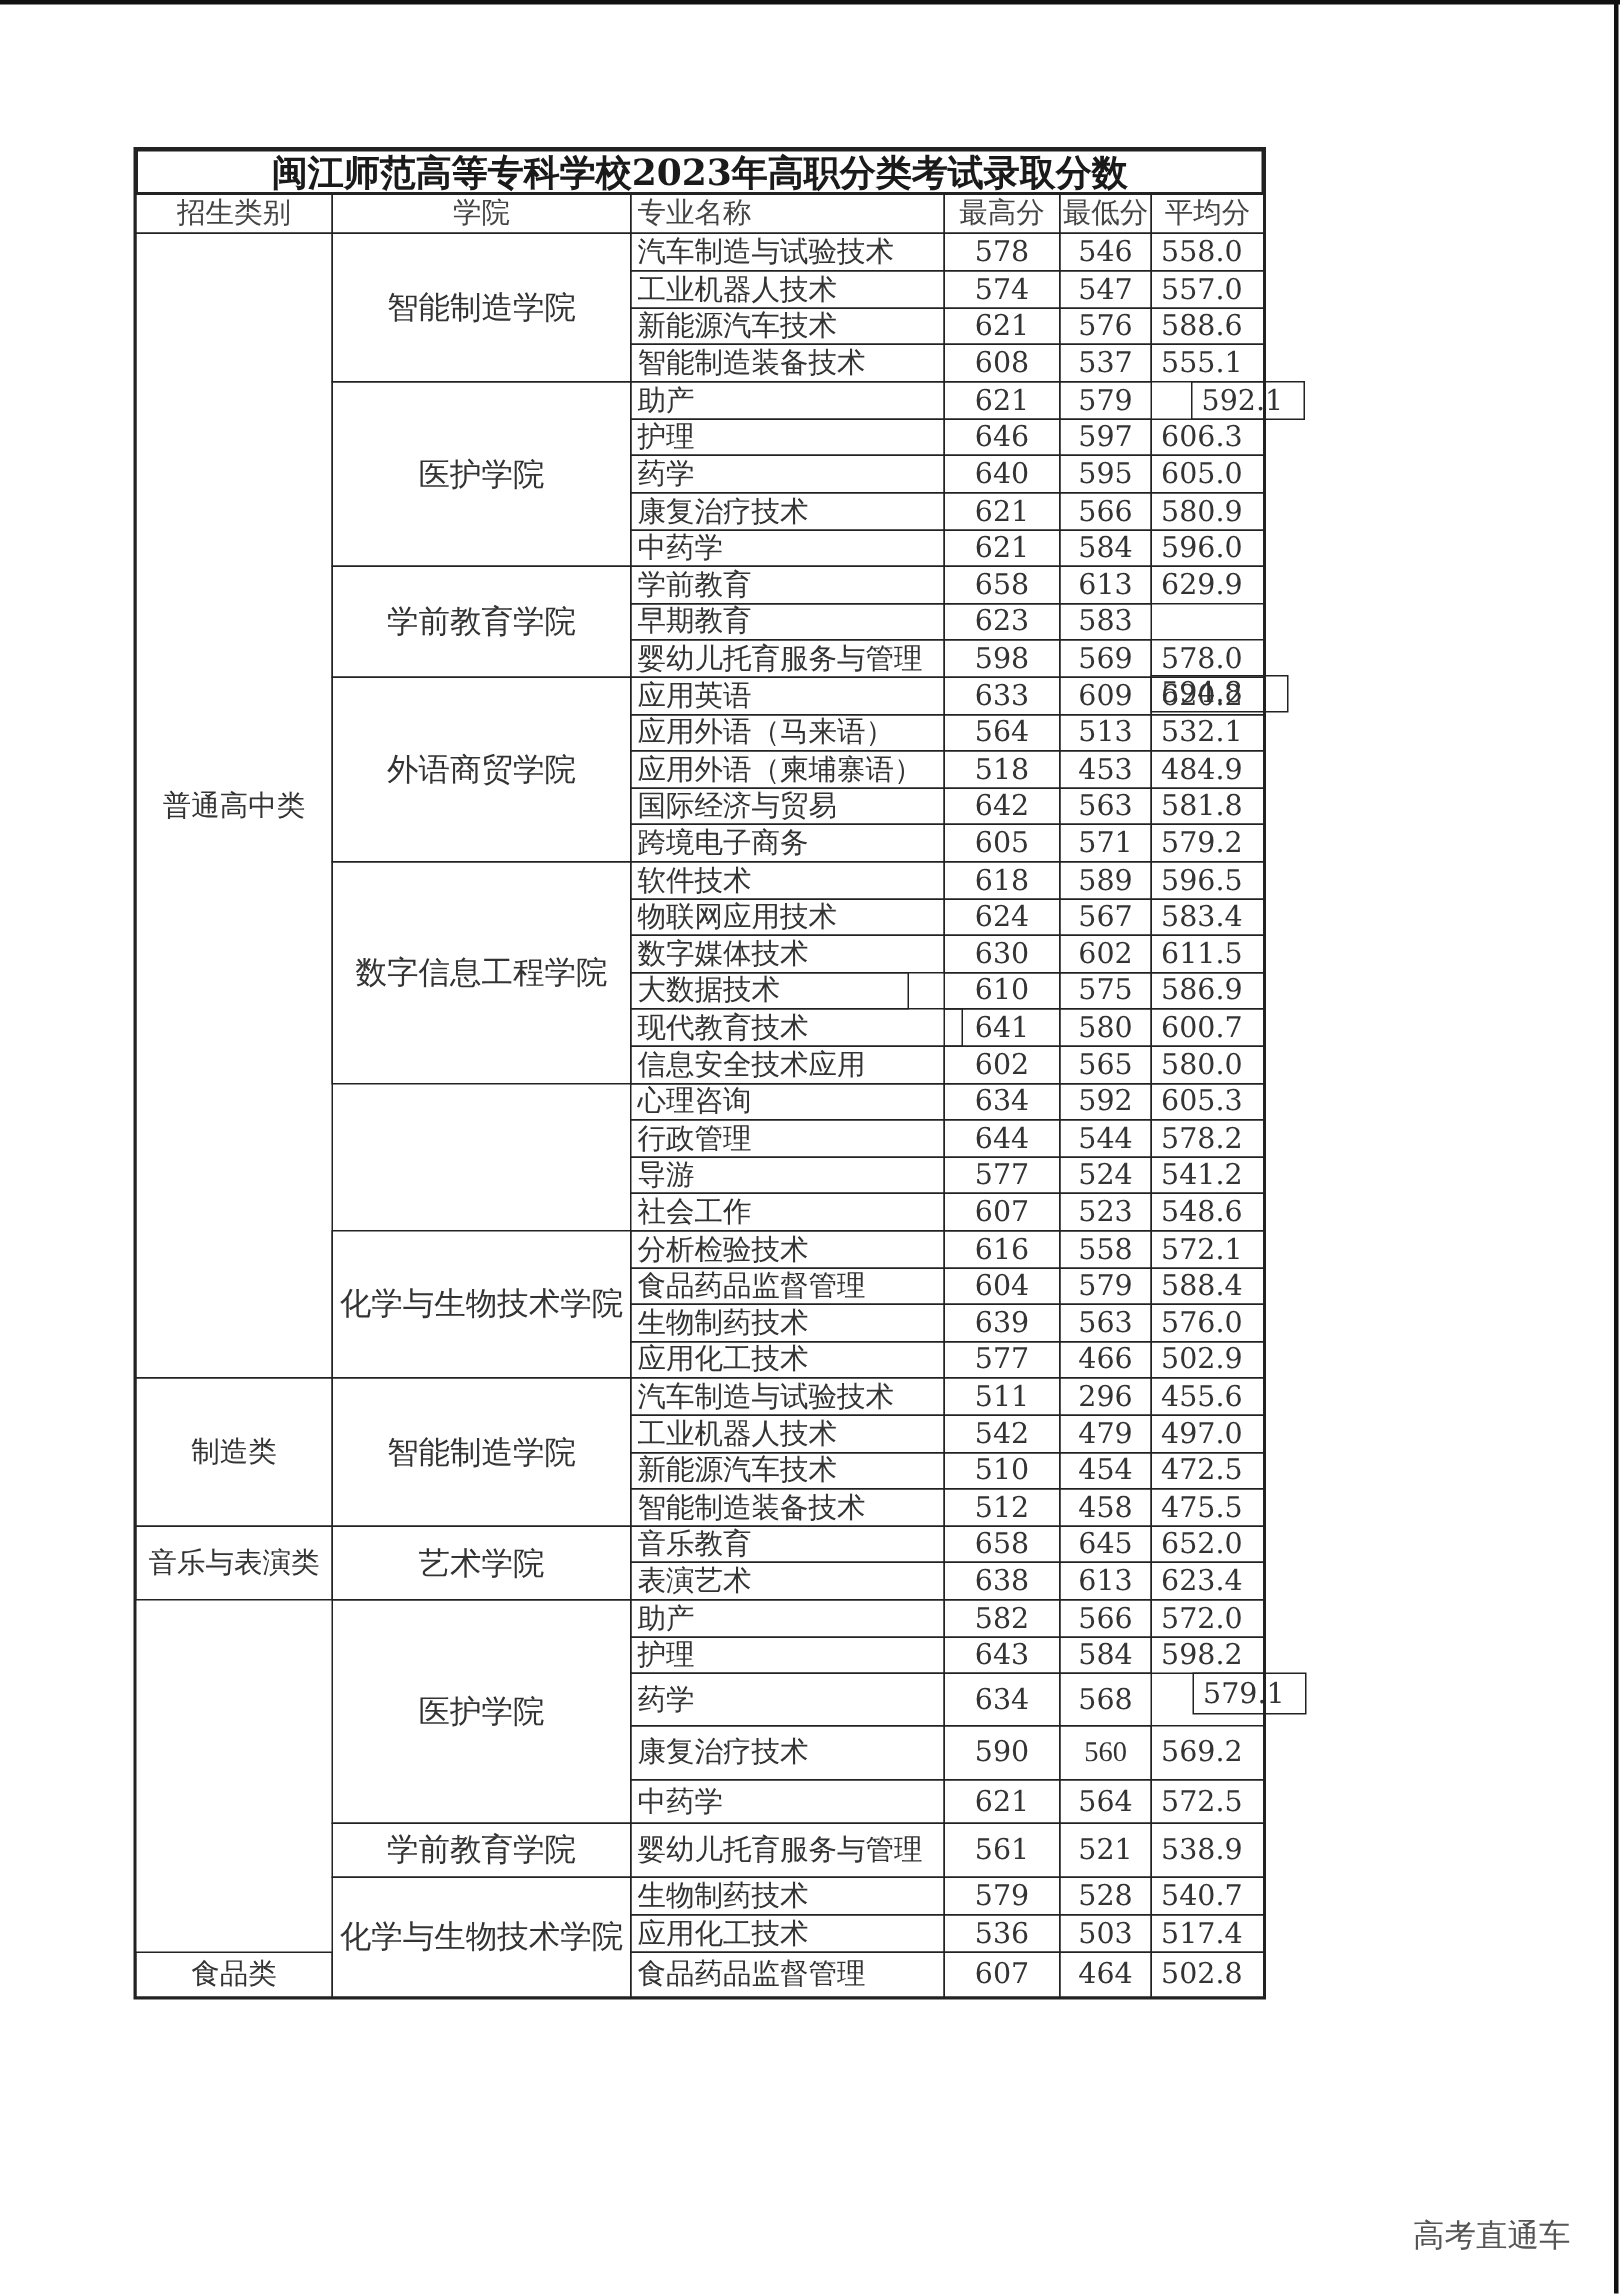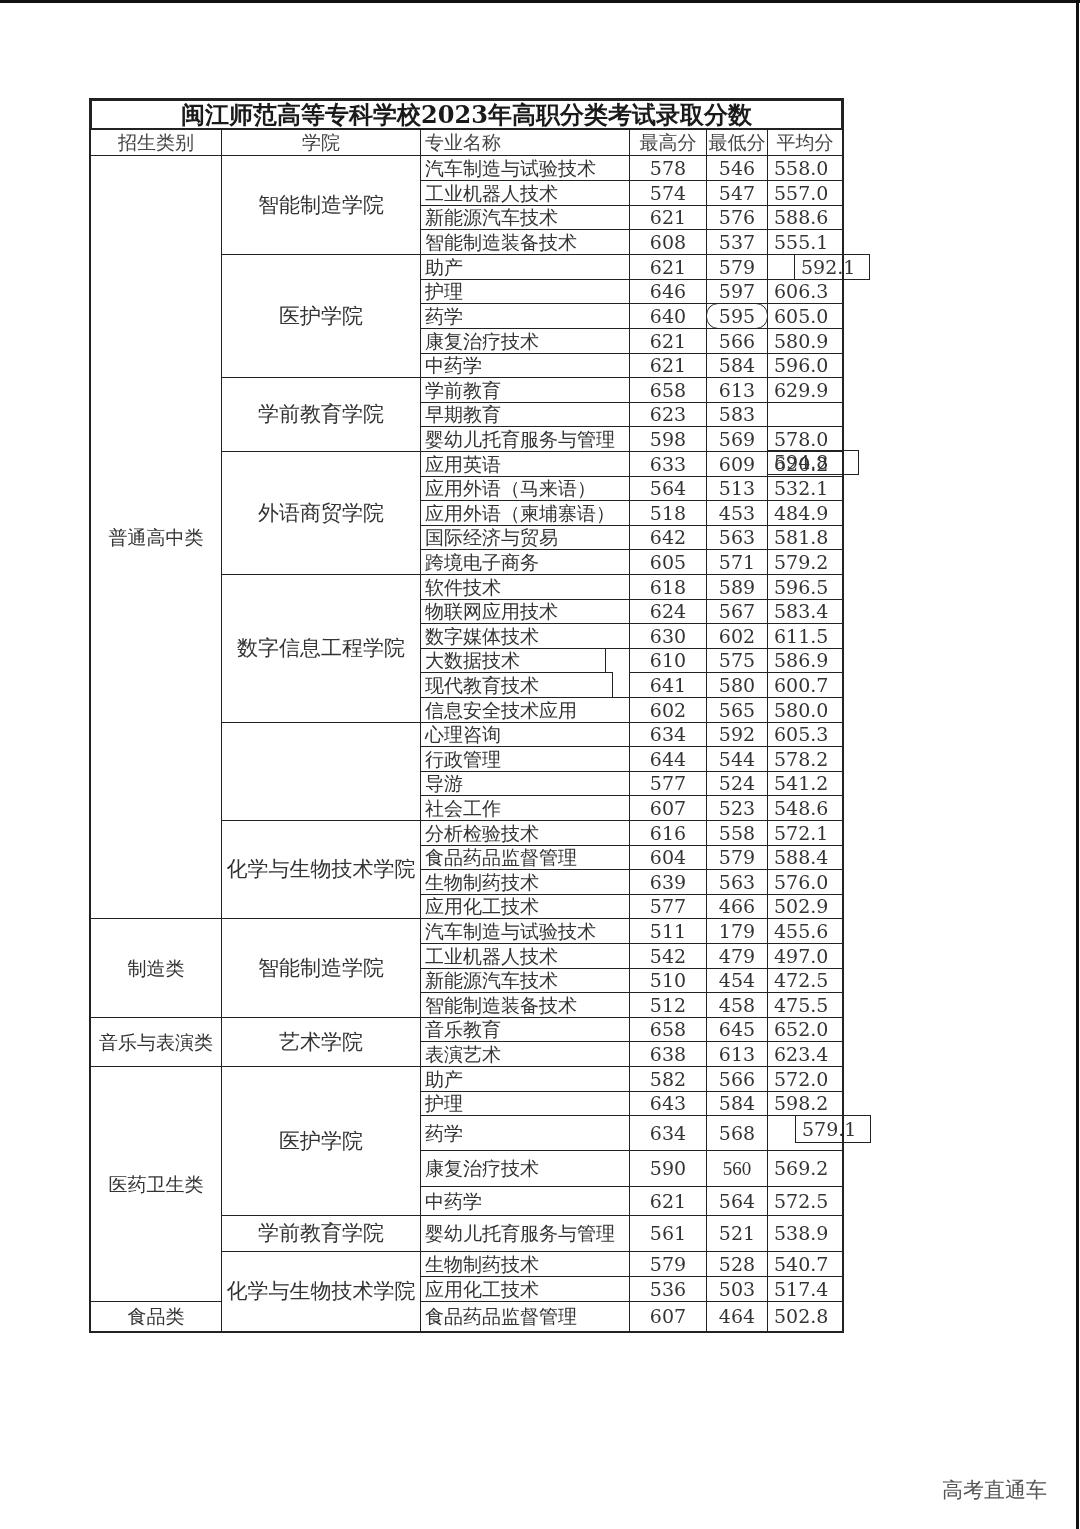--- a/index.html
+++ b/index.html
@@ -61,21 +61,21 @@
     <div class="cell l" style="left: 420px; top: 254px; width: 210px; height: 26px;">助产</div>
     <div class="cell num" style="left: 629px; top: 254px; width: 78px; height: 26px;">621</div>
     <div class="cell num" style="left: 706px; top: 254px; width: 62px; height: 26px;">579</div>
     <div class="cell avg" style="left: 794px; top: 254px; width: 76px; height: 26px;">592.1</div>
     <div class="cell l" style="left: 420px; top: 279px; width: 210px; height: 25px;">护理</div>
     <div class="cell num" style="left: 629px; top: 279px; width: 78px; height: 25px;">646</div>
     <div class="cell num" style="left: 706px; top: 279px; width: 62px; height: 25px;">597</div>
     <div class="cell avg" style="left: 767px; top: 279px; width: 76px; height: 25px;">606.3</div>
     <div class="cell l" style="left: 420px; top: 303px; width: 210px; height: 26px;">药学</div>
     <div class="cell num" style="left: 629px; top: 303px; width: 78px; height: 26px;">640</div>
-    <div class="cell num" style="left: 706px; top: 303px; width: 62px; height: 26px; border-radius: 12px;">595</div>
+    <div class="cell num" style="left: 706px; top: 303px; width: 62px; height: 26px;">595</div>
     <div class="cell avg" style="left: 767px; top: 303px; width: 76px; height: 26px;">605.0</div>
     <div class="cell l" style="left: 420px; top: 328px; width: 210px; height: 26px;">康复治疗技术</div>
     <div class="cell num" style="left: 629px; top: 328px; width: 78px; height: 26px;">621</div>
     <div class="cell num" style="left: 706px; top: 328px; width: 62px; height: 26px;">566</div>
     <div class="cell avg" style="left: 767px; top: 328px; width: 76px; height: 26px;">580.9</div>
     <div class="cell l" style="left: 420px; top: 353px; width: 210px; height: 25px;">中药学</div>
     <div class="cell num" style="left: 629px; top: 353px; width: 78px; height: 25px;">621</div>
     <div class="cell num" style="left: 706px; top: 353px; width: 62px; height: 25px;">584</div>
     <div class="cell avg" style="left: 767px; top: 353px; width: 76px; height: 25px;">596.0</div>
     <div class="cell l" style="left: 420px; top: 377px; width: 210px; height: 26px;">学前教育</div>
@@ -119,21 +119,21 @@
     <div class="cell num" style="left: 706px; top: 599px; width: 62px; height: 25px;">567</div>
     <div class="cell avg" style="left: 767px; top: 599px; width: 76px; height: 25px;">583.4</div>
     <div class="cell l" style="left: 420px; top: 623px; width: 210px; height: 26px;">数字媒体技术</div>
     <div class="cell num" style="left: 629px; top: 623px; width: 78px; height: 26px;">630</div>
     <div class="cell num" style="left: 706px; top: 623px; width: 62px; height: 26px;">602</div>
     <div class="cell avg" style="left: 767px; top: 623px; width: 76px; height: 26px;">611.5</div>
     <div class="cell l" style="left: 420px; top: 648px; width: 186px; height: 25px;">大数据技术</div>
     <div class="cell num" style="left: 629px; top: 648px; width: 78px; height: 25px;">610</div>
     <div class="cell num" style="left: 706px; top: 648px; width: 62px; height: 25px;">575</div>
     <div class="cell avg" style="left: 767px; top: 648px; width: 76px; height: 25px;">586.9</div>
-    <div class="cell l" style="left: 420px; top: 672px; width: 193px; height: 26px; text-align: right;">现代教育技术</div>
+    <div class="cell l" style="left: 420px; top: 672px; width: 222px; height: 26px; text-align: right;">现代教育技术</div>
     <div class="cell num" style="left: 629px; top: 672px; width: 78px; height: 26px;">641</div>
     <div class="cell num" style="left: 706px; top: 672px; width: 62px; height: 26px;">580</div>
     <div class="cell avg" style="left: 767px; top: 672px; width: 76px; height: 26px;">600.7</div>
     <div class="cell l" style="left: 420px; top: 697px; width: 210px; height: 26px;">信息安全技术应用</div>
     <div class="cell num" style="left: 629px; top: 697px; width: 78px; height: 26px;">602</div>
     <div class="cell num" style="left: 706px; top: 697px; width: 62px; height: 26px;">565</div>
     <div class="cell avg" style="left: 767px; top: 697px; width: 76px; height: 26px;">580.0</div>
     <div class="cell l" style="left: 420px; top: 722px; width: 210px; height: 25px;">心理咨询</div>
     <div class="cell num" style="left: 629px; top: 722px; width: 78px; height: 25px;">634</div>
     <div class="cell num" style="left: 706px; top: 722px; width: 62px; height: 25px;">592</div>
@@ -161,21 +161,21 @@
     <div class="cell l" style="left: 420px; top: 869px; width: 210px; height: 26px;">生物制药技术</div>
     <div class="cell num" style="left: 629px; top: 869px; width: 78px; height: 26px;">639</div>
     <div class="cell num" style="left: 706px; top: 869px; width: 62px; height: 26px;">563</div>
     <div class="cell avg" style="left: 767px; top: 869px; width: 76px; height: 26px;">576.0</div>
     <div class="cell l" style="left: 420px; top: 894px; width: 210px; height: 25px;">应用化工技术</div>
     <div class="cell num" style="left: 629px; top: 894px; width: 78px; height: 25px;">577</div>
     <div class="cell num" style="left: 706px; top: 894px; width: 62px; height: 25px;">466</div>
     <div class="cell avg" style="left: 767px; top: 894px; width: 76px; height: 25px;">502.9</div>
     <div class="cell l" style="left: 420px; top: 918px; width: 210px; height: 26px;">汽车制造与试验技术</div>
     <div class="cell num" style="left: 629px; top: 918px; width: 78px; height: 26px;">511</div>
-    <div class="cell num" style="left: 706px; top: 918px; width: 62px; height: 26px;">179</div>
+    <div class="cell num" style="left: 706px; top: 918px; width: 62px; height: 26px;">296</div>
     <div class="cell avg" style="left: 767px; top: 918px; width: 76px; height: 26px;">455.6</div>
     <div class="cell l" style="left: 420px; top: 943px; width: 210px; height: 26px;">工业机器人技术</div>
     <div class="cell num" style="left: 629px; top: 943px; width: 78px; height: 26px;">542</div>
     <div class="cell num" style="left: 706px; top: 943px; width: 62px; height: 26px;">479</div>
     <div class="cell avg" style="left: 767px; top: 943px; width: 76px; height: 26px;">497.0</div>
     <div class="cell l" style="left: 420px; top: 968px; width: 210px; height: 25px;">新能源汽车技术</div>
     <div class="cell num" style="left: 629px; top: 968px; width: 78px; height: 25px;">510</div>
     <div class="cell num" style="left: 706px; top: 968px; width: 62px; height: 25px;">454</div>
     <div class="cell avg" style="left: 767px; top: 968px; width: 76px; height: 25px;">472.5</div>
     <div class="cell l" style="left: 420px; top: 992px; width: 210px; height: 26px;">智能制造装备技术</div>
@@ -233,18 +233,17 @@
     <div class="cell c" style="left: 221px; top: 574px; width: 200px; height: 149px; font-size: 21px; border-width: 1.5px;">数字信息工程学院</div>
     <div class="cell c" style="left: 221px; top: 820px; width: 200px; height: 99px; font-size: 21px; border-width: 1.5px;">化学与生物技术学院</div>
     <div class="cell c" style="left: 221px; top: 918px; width: 200px; height: 100px; font-size: 21px; border-width: 1.5px;">智能制造学院</div>
     <div class="cell c" style="left: 221px; top: 1017px; width: 200px; height: 50px; font-size: 21px; border-width: 1.5px;">艺术学院</div>
     <div class="cell c" style="left: 221px; top: 1066px; width: 200px; height: 150px; font-size: 21px; border-width: 1.5px;">医护学院</div>
     <div class="cell c" style="left: 221px; top: 1215px; width: 200px; height: 37px; font-size: 21px; border-width: 1.5px;">学前教育学院</div>
     <div class="cell c" style="left: 221px; top: 1251px; width: 200px; height: 81px; font-size: 21px; border-width: 1.5px;">化学与生物技术学院</div>
     <div class="cell c" style="left: 90px; top: 155px; width: 132px; height: 764px; border-width: 1.5px;">普通高中类</div>
     <div class="cell c" style="left: 90px; top: 918px; width: 132px; height: 100px; border-width: 1.5px;">制造类</div>
     <div class="cell c" style="left: 90px; top: 1017px; width: 132px; height: 50px; border-width: 1.5px;">音乐与表演类</div>
-    <div class="cell c" style="left: 90px; top: 1066px; width: 132px; height: 236px; border-width: 1.5px;">医药卫生类</div>
     <div class="cell c" style="left: 90px; top: 1301px; width: 132px; height: 31px; border-width: 1.5px;">食品类</div>
     <div class="outer" style="left: 89px; top: 98px; width: 755px; height: 1235px;"></div>
   </div>
 
 <div class="watermark">高考直通车</div>
 
 </body></html>

